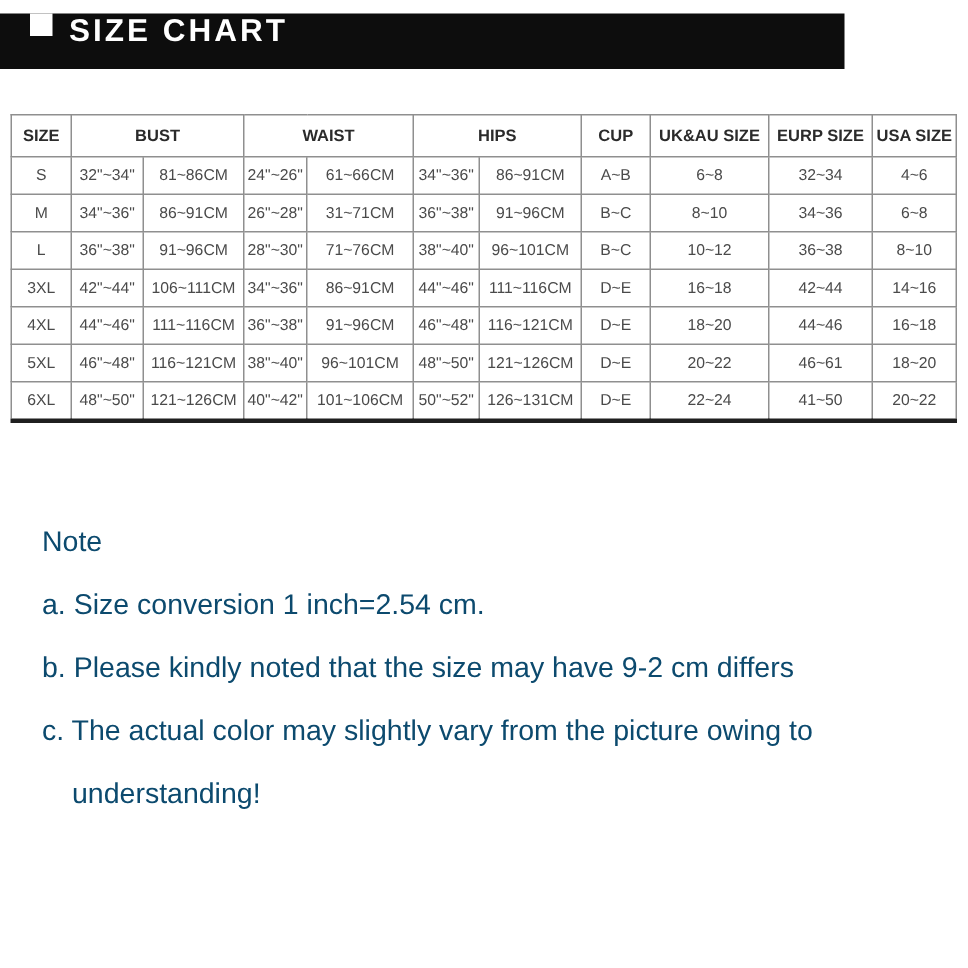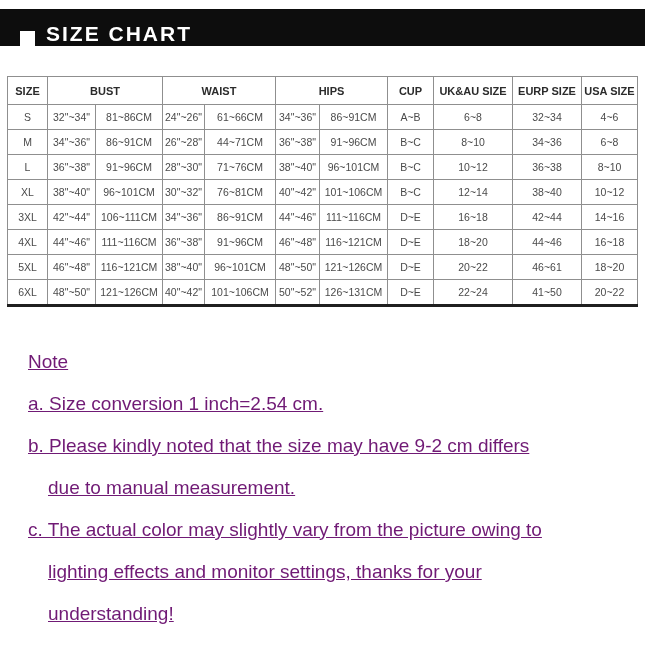--- a/index.html
+++ b/index.html
@@ -14,25 +14,25 @@
     height: 645px;
     background: #ffffff;
     overflow: hidden;
   }
 
   
   .topbar {
     position: absolute;
     top: 9px;
     left: 0;
-    width: 645px;
+    width: 563px;
     height: 37px;
     background: #0d0d0d;
     display: flex;
-    align-items: flex-end;
+    align-items: flex-start;
   }
   .topbar .sq {
     width: 15px;
     height: 15px;
     background: #ffffff;
     margin-left: 20px;
     flex: 0 0 auto;
   }
   .topbar .bar-title {
     color: #ffffff;
@@ -75,23 +75,22 @@
     font-weight: normal;
     color: #4a4a4a;
   }
 
   
   .notes {
     position: absolute;
     top: 341px;
     left: 28px;
     width: 600px;
-    color: #701a75;
+    color: #0c4a6e;
     font-size: 19px;
-    text-decoration: underline;
   }
   .notes .nline {
     height: 42px;
     line-height: 42px;
     white-space: nowrap;
   }
   .notes .cont {
     padding-left: 20px;
   }
 </style>
@@ -143,21 +142,21 @@
           <td>A~B</td>
           <td>6~8</td>
           <td>32~34</td>
           <td>4~6</td>
         </tr>
         <tr>
           <td>M</td>
           <td>34"~36"</td>
           <td>86~91CM</td>
           <td>26"~28"</td>
-          <td>44~71CM</td>
+          <td>31~71CM</td>
           <td>36"~38"</td>
           <td>91~96CM</td>
           <td>B~C</td>
           <td>8~10</td>
           <td>34~36</td>
           <td>6~8</td>
         </tr>
         <tr>
           <td>L</td>
           <td>36"~38"</td>
@@ -165,33 +164,20 @@
           <td>28"~30"</td>
           <td>71~76CM</td>
           <td>38"~40"</td>
           <td>96~101CM</td>
           <td>B~C</td>
           <td>10~12</td>
           <td>36~38</td>
           <td>8~10</td>
         </tr>
         <tr>
-          <td>XL</td>
-          <td>38"~40"</td>
-          <td>96~101CM</td>
-          <td>30"~32"</td>
-          <td>76~81CM</td>
-          <td>40"~42"</td>
-          <td>101~106CM</td>
-          <td>B~C</td>
-          <td>12~14</td>
-          <td>38~40</td>
-          <td>10~12</td>
-        </tr>
-        <tr>
           <td>3XL</td>
           <td>42"~44"</td>
           <td>106~111CM</td>
           <td>34"~36"</td>
           <td>86~91CM</td>
           <td>44"~46"</td>
           <td>111~116CM</td>
           <td>D~E</td>
           <td>16~18</td>
           <td>42~44</td>
@@ -236,19 +222,17 @@
           <td>41~50</td>
           <td>20~22</td>
         </tr>
       </tbody>
   </table>
 
   <div class="notes">
     <div class="nline">Note</div>
     <div class="nline">a. Size conversion 1 inch=2.54 cm.</div>
     <div class="nline">b. Please kindly noted that the size may have 9-2 cm differs</div>
-    <div class="nline cont">due to manual measurement.</div>
     <div class="nline">c. The actual color may slightly vary from the picture owing to</div>
-    <div class="nline cont">lighting effects and monitor settings, thanks for your</div>
     <div class="nline cont">understanding!</div>
   </div>
 
 </div>
 
 </body></html>

